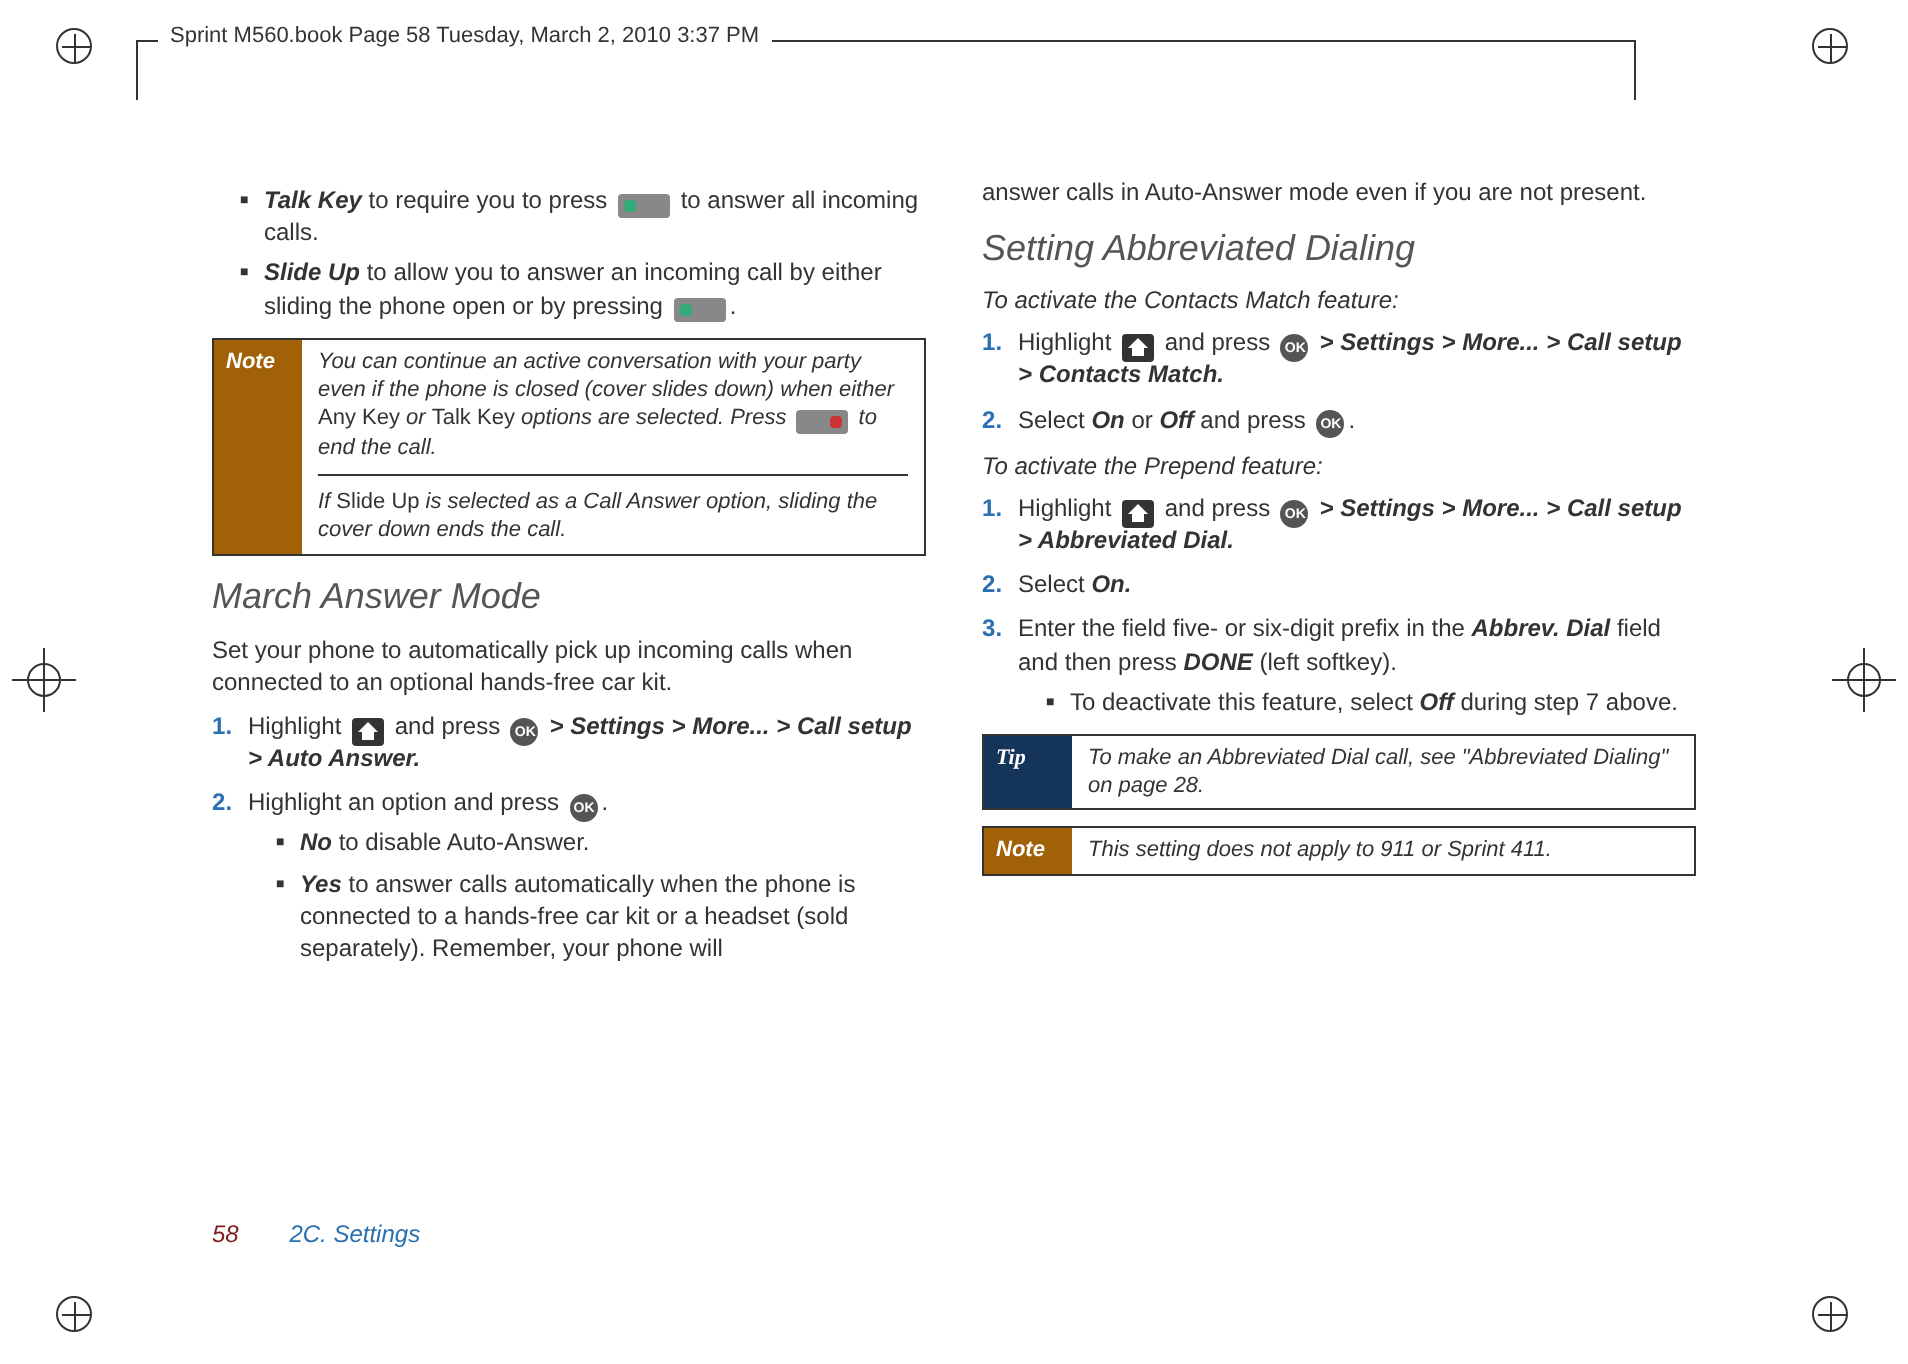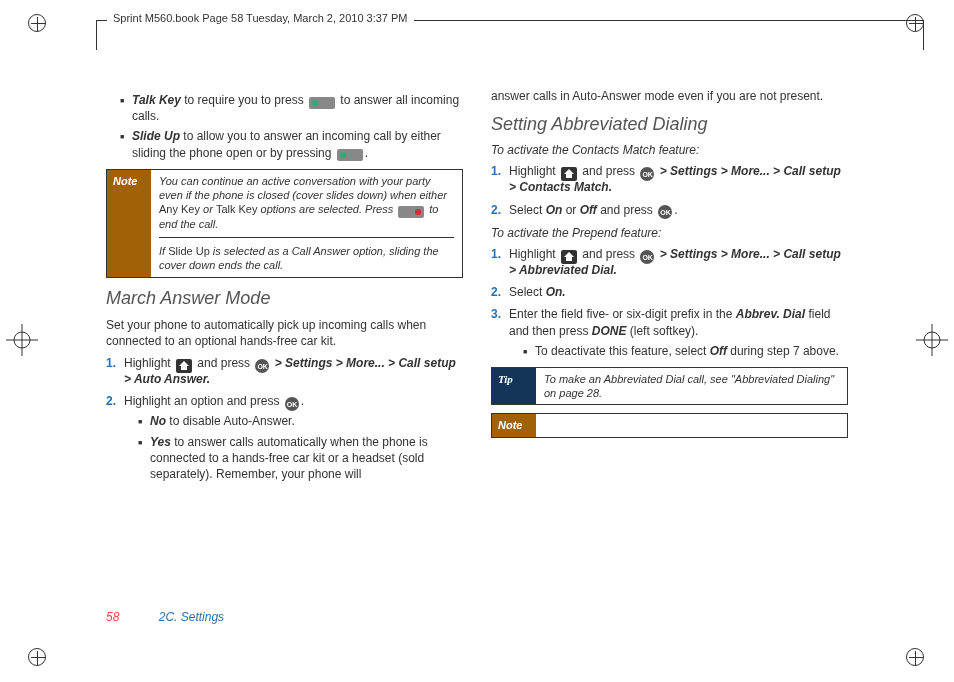--- a/index.html
+++ b/index.html
@@ -11,26 +11,25 @@
     font-family: Arial, Helvetica, sans-serif;
     font-size: 12px;
     color: #333;
     background: #fff;
     position: relative;
   }
   .crop-box {
     position: absolute;
     left: 68px;
     top: 20px;
-    width: 828px;
+    width: 750px;
     height: 30px;
     border-top: 1px solid #333;
     border-left: 1px solid #333;
     border-right: 1px solid #333;
-    margin-left: 28px;
   }
   .crop-box .hdr {
     position: absolute;
     top: -9px;
     left: 10px;
     background: #fff;
     padding: 0 6px;
     font-size: 11px;
   }
   .crop-mark {
@@ -146,21 +145,21 @@
   .callout .body .part + .part { border-top:1px solid #333; margin-top:6px; padding-top:6px; }
 
   .footer {
     position:absolute;
     left:106px;
     bottom: 58px;
     font-size:12px;
     color:#2a6fb0;
     font-style: italic;
   }
-  .footer .pageno { color:#ef4444; margin-right: 36px; }
+  .footer .pageno { color:#7f1d1d; margin-right: 22px; }
 </style>
 </head>
 <body>
 
 <div class="crop-mark tl">
     <div class="crop-circle"></div>
   </div>
 <div class="crop-mark tr">
     <div class="crop-circle"></div>
   </div>
@@ -269,20 +268,23 @@
     </ol>
 
     <div class="callout tip">
       <div class="tag">Tip</div>
       <div class="body">
           <div class="part">To make an Abbreviated Dial call, see "Abbreviated Dialing" on page 28.</div>
         </div>
     </div>
     <div class="callout">
       <div class="tag">Note</div>
+      <div class="body">
+          <div class="part">This setting does not apply to 911 or Sprint 411.</div>
+        </div>
     </div>
   </div>
 </div>
 
 <div class="footer">
   <span class="pageno">58</span>
   <span>2C. Settings</span>
 </div>
 
 </body></html>

